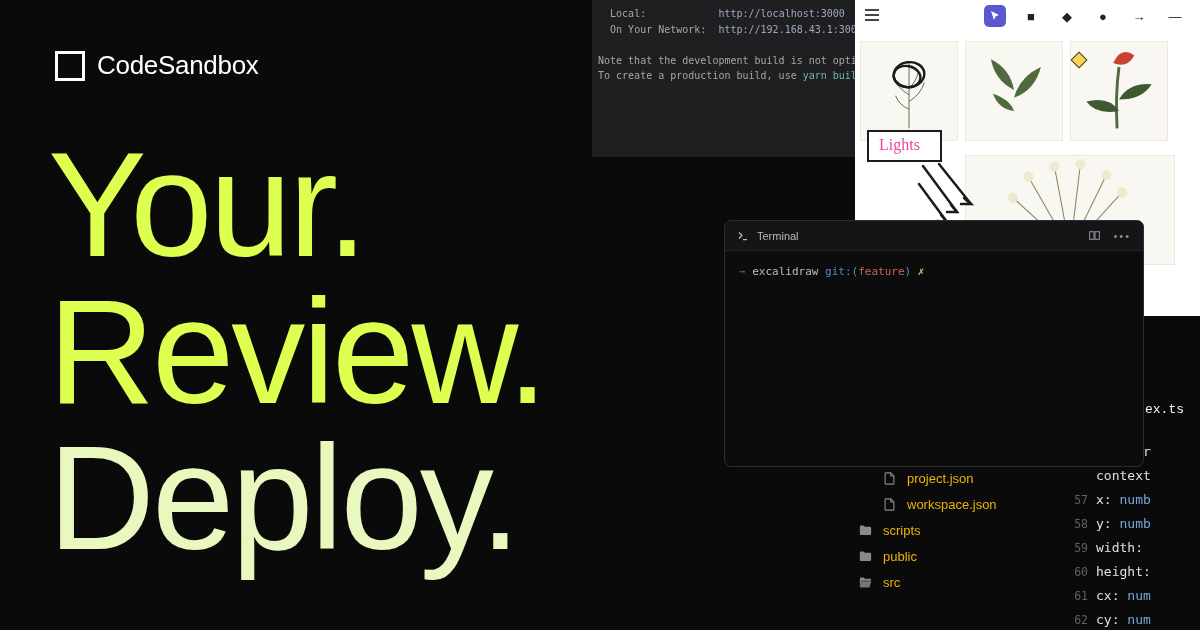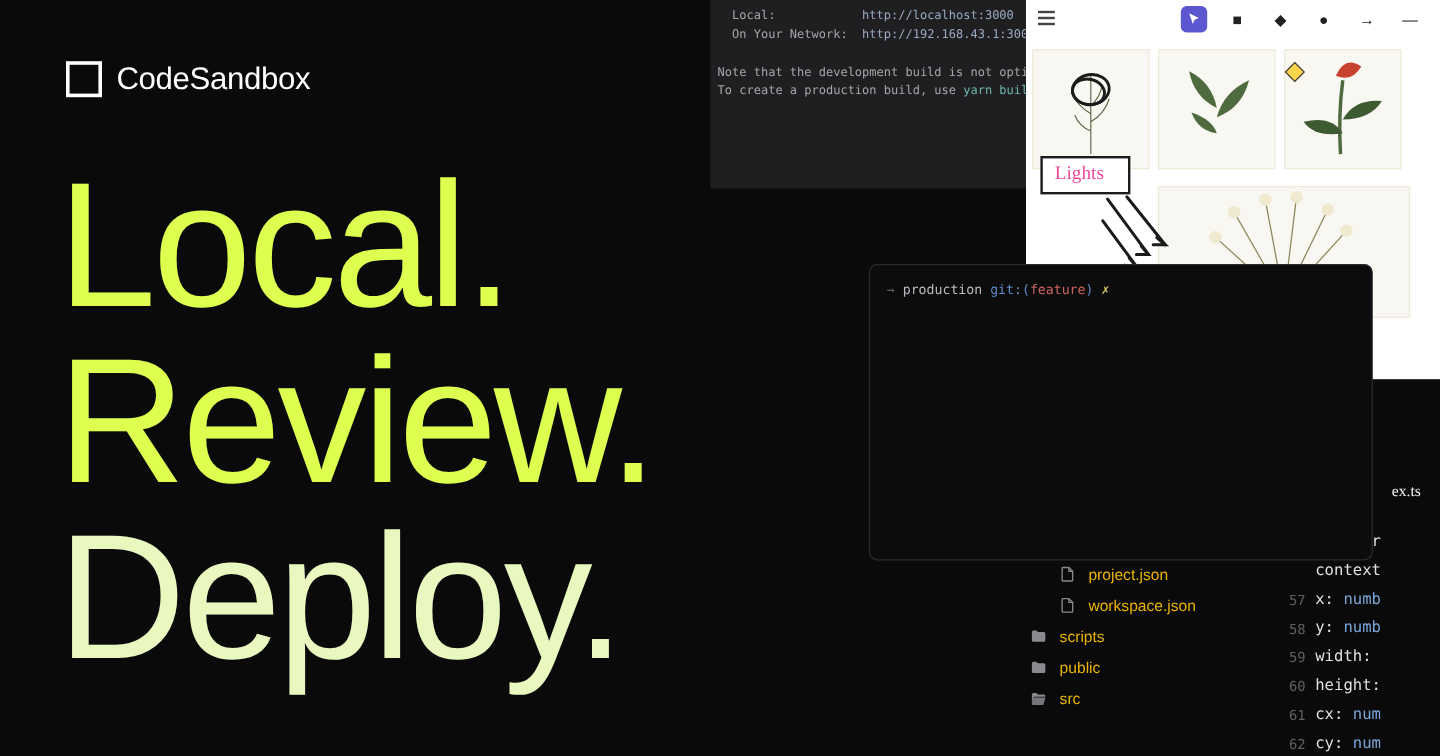--- a/index.html
+++ b/index.html
@@ -214,21 +214,21 @@
     overflow:hidden;
   }
   .editor-tab {
     position:absolute;
     top:0; right:0;
     height: 42px;
     padding: 0 16px 0 6px;
     display:flex; align-items:center;
     color:#f4f4f5;
     font-size:13px;
-    font-family: Liberation Serif, serif;
+    font-family: Liberation Mono, monospace;
   }
   .gutter {
     width: 34px;
     padding-top: 52px;
     text-align:right;
     color:#5f6064;
     font-size: 11.5px;
   }
   .gutter div { height: 24px; line-height:24px; padding-right:8px;}
   .codelines {
@@ -245,21 +245,21 @@
 </style>
 </head>
 <body>
 
 <div class="logo">
   <span class="logo-square"></span>
   <span class="logo-text">CodeSandbox</span>
 </div>
 
 <div class="hero">
-  <div class="hero-word c-lime">Local.</div>
+  <div class="hero-word c-lime">Your.</div>
   <div class="hero-word c-lime">Review.</div>
   <div class="hero-word c-light">Deploy.</div>
 </div>
 
 <div class="devserver">
   <div class="row">  <span>Local:</span>            <span class="link">http://localhost:3000</span></div>
   <div class="row">  <span>On Your Network:</span>  <span class="link">http://192.168.43.1:3000</span></div>
   <div class="row">&nbsp;</div>
   <div class="row">Note that the development build is not optimi</div>
   <div class="row"><span>To create a production build, use </span><span class="cmd">yarn build</span></div>
@@ -349,24 +349,40 @@
         <path d="M34 43 L40 50 L30 50"></path>
       <path d="M22 2 L54 42"></path>
         <path d="M47 36 L54 42 L44 42"></path>
       <path d="M2 22 L30 60"></path>
         <path d="M24 53 L30 60 L20 59"></path>
     </g>
   </svg>
 </div>
 
 <div class="terminal">
+  <div class="term-head">
+    <div class="term-head-left">
+      <svg width="12" height="12" viewBox="0 0 24 24" fill="none" stroke="currentColor" stroke-width="2.5">
+          <path d="M4 17l6-6-6-6"></path>
+          <path d="M12 19h8"></path>
+        </svg>
+      <span>Terminal</span>
+    </div>
+    <div class="term-head-right">
+      <svg width="13" height="13" viewBox="0 0 24 24" fill="none" stroke="currentColor" stroke-width="2">
+          <rect x="3" y="5" width="8" height="14"></rect>
+          <rect x="13" y="5" width="8" height="14"></rect>
+        </svg>
+      <span style="letter-spacing:2px;">•••</span>
+    </div>
+  </div>
   <div class="term-body">
     <span class="tp-arrow">→</span>
     <span> </span>
-    <span class="tp-dir">production</span>
+    <span class="tp-dir">excalidraw</span>
     <span> </span>
     <span class="tp-git">git:(</span><span class="tp-branch">feature</span><span class="tp-git">)</span>
     <span> </span>
     <span class="tp-star">✗</span>
   </div>
 </div>
 
 <div class="filetree">
   <div class="ft-bar"></div>
   <div id="ft-rows">

